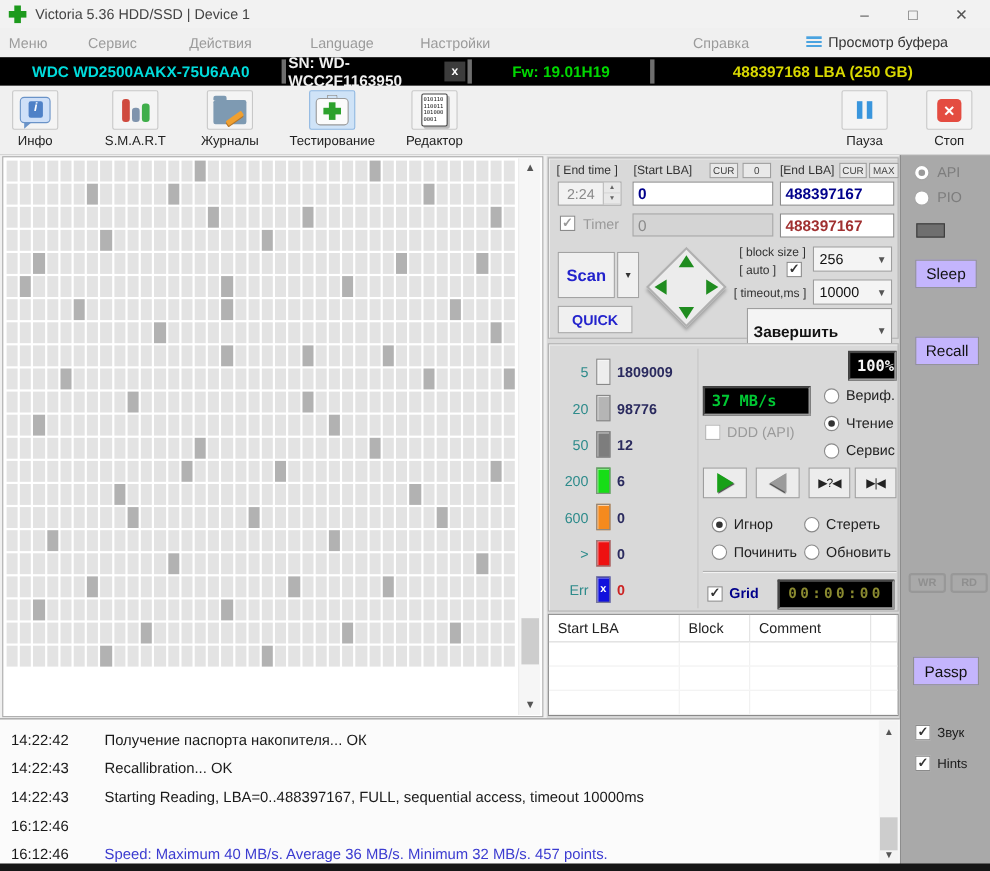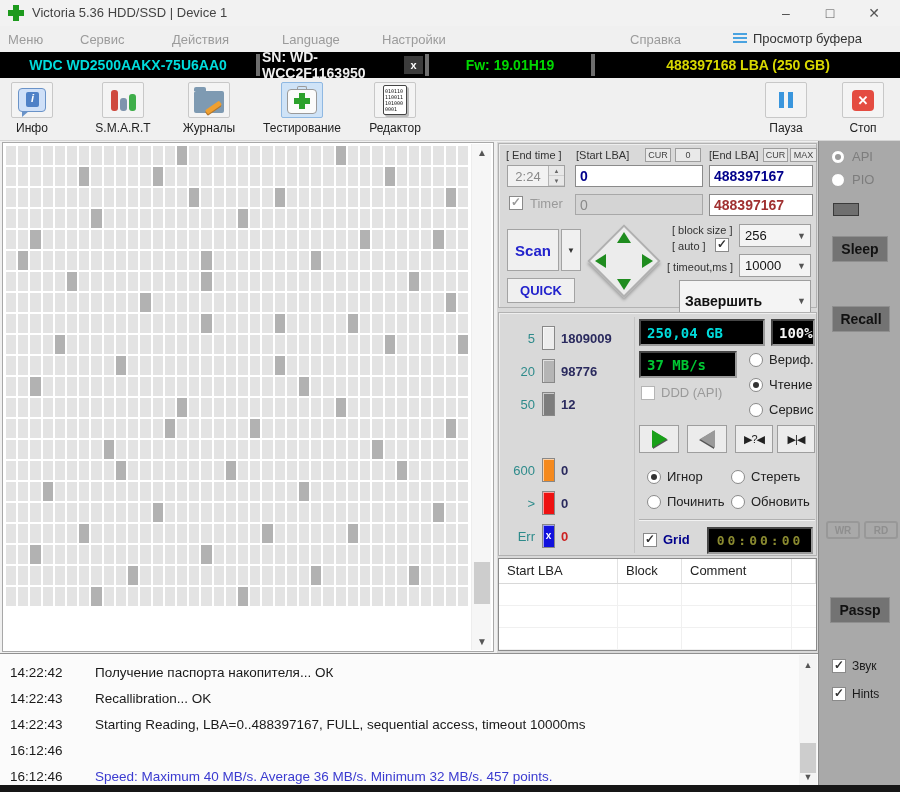--- a/index.html
+++ b/index.html
@@ -170,22 +170,22 @@
   .dt-header .hc { font-size:13px; color:#222; padding:4px 0 0 8px; border-right:1px solid #e2e2e2; }
   .dt-row { display:flex; height:22px; border-bottom:1px solid #f0f0f0; }
   .dt-row .bc { border-right:1px solid #f0f0f0; }
   .c1 { width:119px; } .c2 { width:64px; } .c3 { width:110px; } .c4 { flex:1; }
 
   
   .sidebar { position:absolute; left:818px; top:141px; width:82px; height:645px; background:#a9a9a9;
              border-left:1px solid #8a8a8a; }
   .sb-radio-row { position:absolute; left:12px; display:flex; align-items:center; gap:7px; font-size:13px; color:#7d7d7d; }
   .sb-led { position:absolute; left:14px; top:62px; width:26px; height:13px; background:#6f6f6f; border:1px solid #3a3a3a; }
-  .sb-btn { position:absolute; background:#737373; border:1px solid #8f8f8f; font-size:14px; color:#111;
-            display:flex; align-items:center; justify-content:center;font-weight:bold; }
+  .sb-btn { position:absolute; background:#c4b5fd; border:1px solid #8f8f8f; font-size:14px; color:#111;
+            display:flex; align-items:center; justify-content:center; }
   .sb-btn.small { font-size:10px; font-weight:bold; color:#8f8f8f; background:#a9a9a9; border:2px solid #989898; border-radius:3px; }
   .sb-cb-row { position:absolute; left:13px; display:flex; align-items:center; gap:6px; font-size:12px; color:#1a1a1a; }
 
   
   .log { position:absolute; left:0; top:653px; width:818px; height:132px; background:#fbfbfb; border-top:1px solid #909090; }
   .log-row { position:absolute; left:0; width:790px; height:24px; display:flex; align-items:center; font-size:13.5px; color:#1a1a1a; }
   .log-time { width:60px; margin-left:10px; }
   .log-text { margin-left:25px; white-space:nowrap; }
   .log-row.speed .log-text { color:#3b3bd0; }
   .log-scroll { position:absolute; left:799px; top:1px; width:18px; height:130px; background:#f4f4f4; }
@@ -1196,38 +1196,42 @@
         <div class="stat-row" style="top:39px">
             <span class="stat-label">20</span>
             <span class="stat-block" style="background: rgb(181, 181, 181);"></span>
             <span class="stat-count">98776</span>
           </div>
         <div class="stat-row" style="top:72px">
             <span class="stat-label">50</span>
             <span class="stat-block" style="background: rgb(125, 125, 125);"></span>
             <span class="stat-count">12</span>
           </div>
+        <div class="stat-row" style="top:105px">
+            <span class="stat-label">200</span>
+            <span class="stat-block" style="background: rgb(23, 221, 23);"></span>
+            <span class="stat-count">6</span>
+          </div>
         <div class="stat-row" style="top:138px">
             <span class="stat-label">600</span>
             <span class="stat-block" style="background: rgb(245, 138, 30);"></span>
             <span class="stat-count">0</span>
           </div>
         <div class="stat-row" style="top:171px">
             <span class="stat-label">&gt;</span>
             <span class="stat-block" style="background: rgb(238, 17, 17);"></span>
             <span class="stat-count">0</span>
           </div>
         <div class="stat-row" style="top:204px">
             <span class="stat-label">Err</span>
             <span class="stat-block" style="background: rgb(17, 17, 221);">x</span>
             <span class="stat-count red">0</span>
           </div>
       </div>
 
-      <div class="lcd cap" style="left:140px;top:6px;width:126px;height:27px">250,04 GB</div>
       <div class="lcd pct" style="left:272px;top:6px;width:44px;height:27px">
         <span>100</span>
           <span>%</span>
       </div>
       <div class="lcd spd" style="left:140px;top:38px;width:98px;height:27px">37 MB/s</div>
 
       <span class="cb disabled" style="position:absolute;left:142px;top:73px"></span>
       <span class="ctl-label gray" style="left:162px;top:72px">DDD (API)</span>
 
       <span class="radio" style="position:absolute;left:250px;top:40px"></span>

